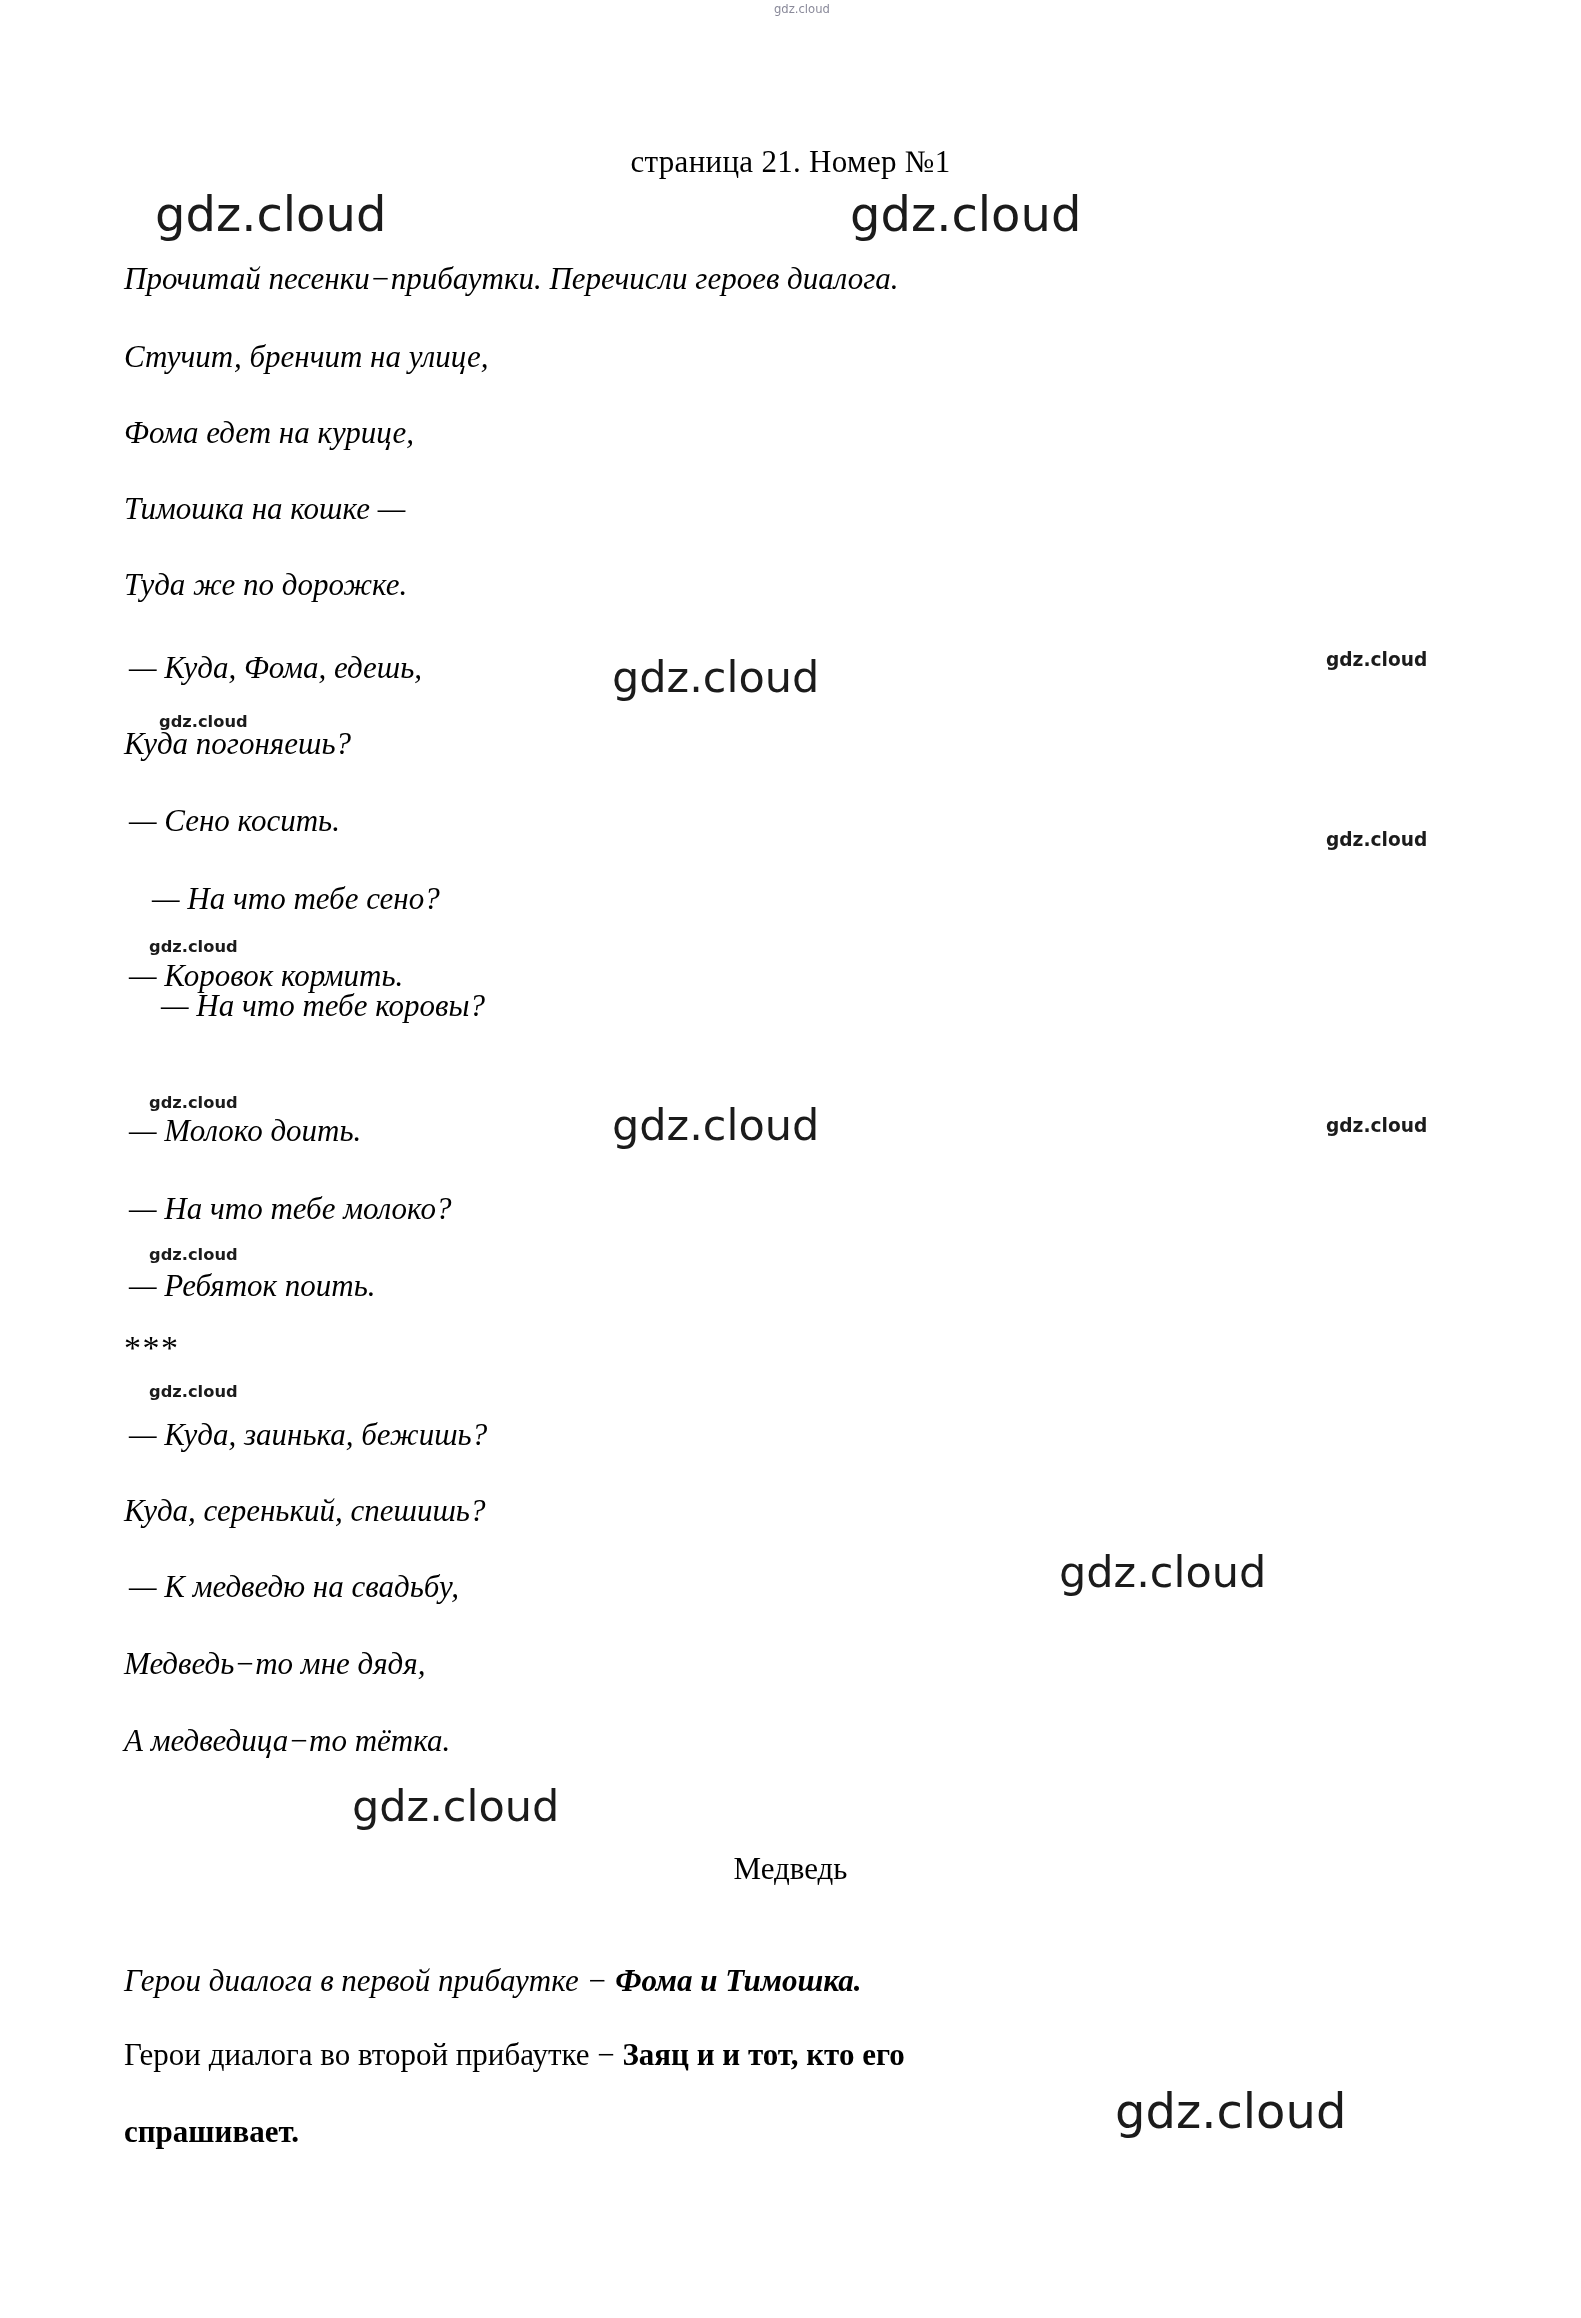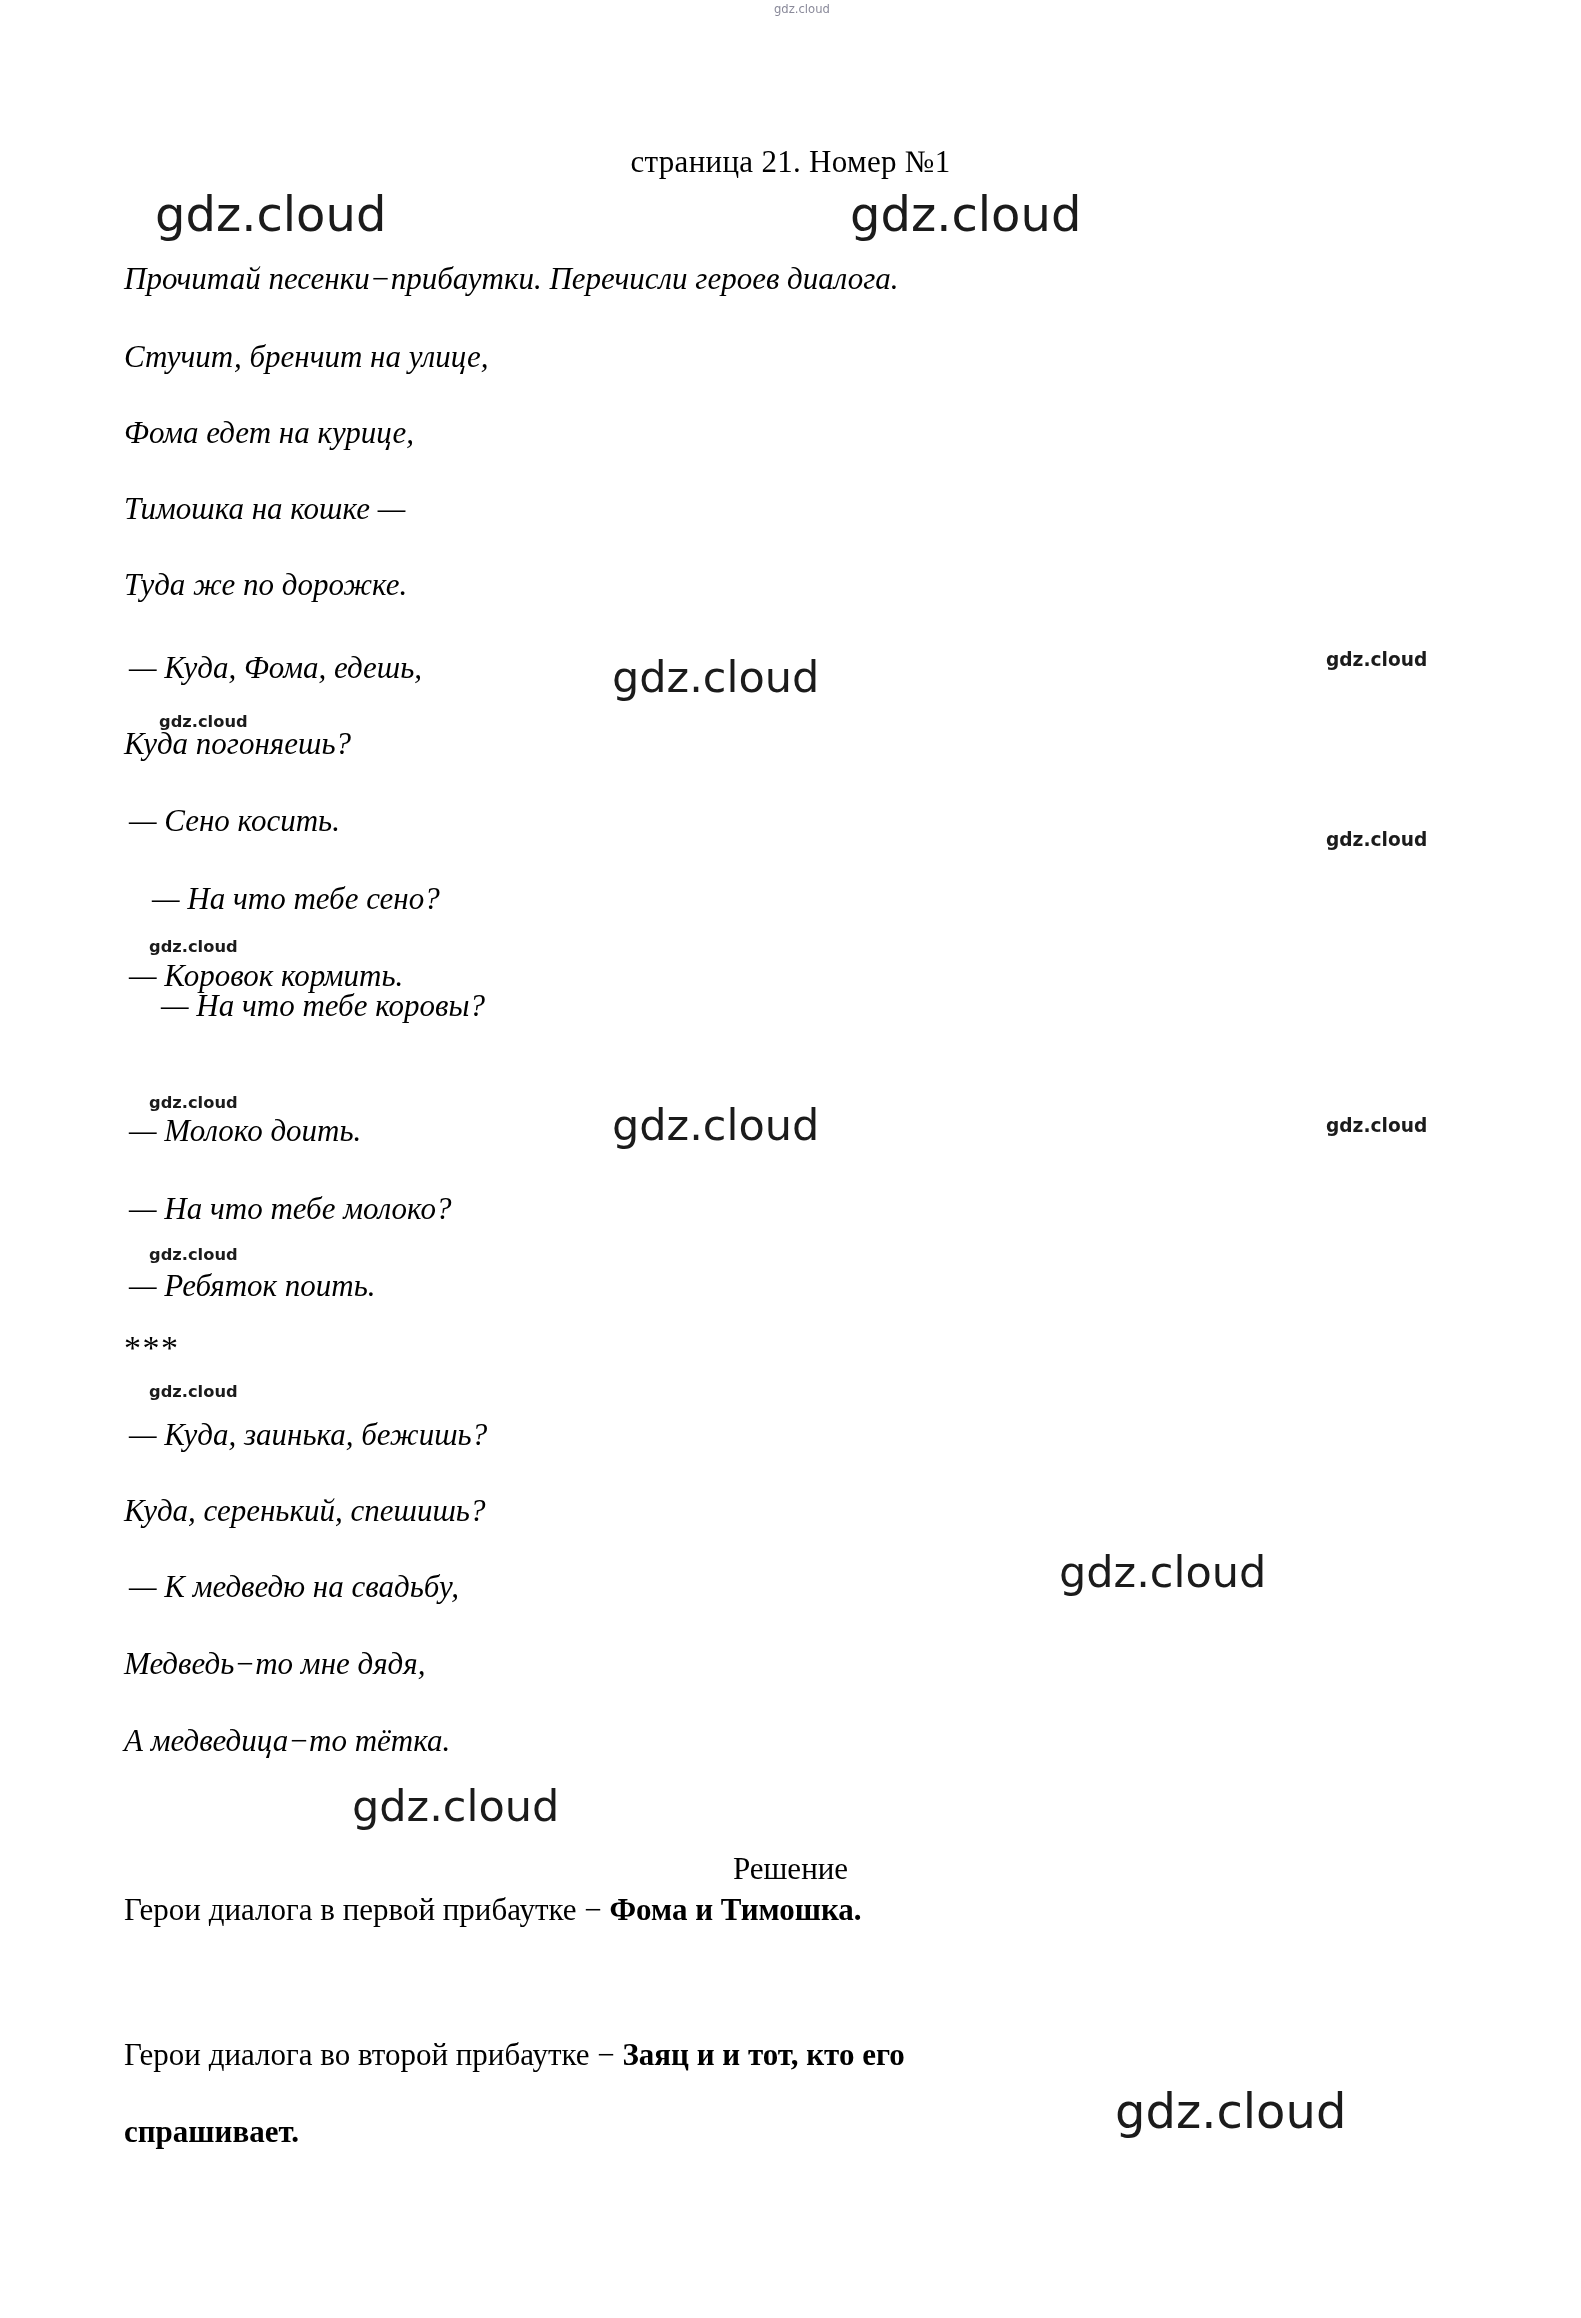--- a/index.html
+++ b/index.html
@@ -122,23 +122,23 @@
   <div class="body-line indent" style="top:1270px;text-align:right;">— Ребяток поить.</div>
 
   <div class="stars" style="top:1329px;">***</div>
 
   <div class="body-line indent" style="top:1419px;">— Куда, заинька, бежишь?</div>
   <div class="body-line" style="top:1495px;">Куда, серенький, спешишь?</div>
   <div class="body-line indent" style="top:1571px;">— К медведю на свадьбу,</div>
   <div class="body-line" style="top:1648px;">Медведь−то мне дядя,</div>
   <div class="body-line" style="top:1725px;">А медведица−то тётка.</div>
 
-  <div class="solution">Решение</div>
+  <div class="solution">Медведь</div>
 
-  <div class="answer" style="top:1892px;">
+  <div class="answer" style="top:1963px;font-style:italic;">
     <span>Герои диалога в первой прибаутке − </span><b>Фома и Тимошка.</b>
   </div>
   <div class="answer" style="top:2037px;">
     <span>Герои диалога во второй прибаутке − </span><b>Заяц и и тот, кто его</b>
   </div>
   <div class="answer" style="top:2114px;">
     <b>спрашивает.</b>
   </div>
 
 </div>

